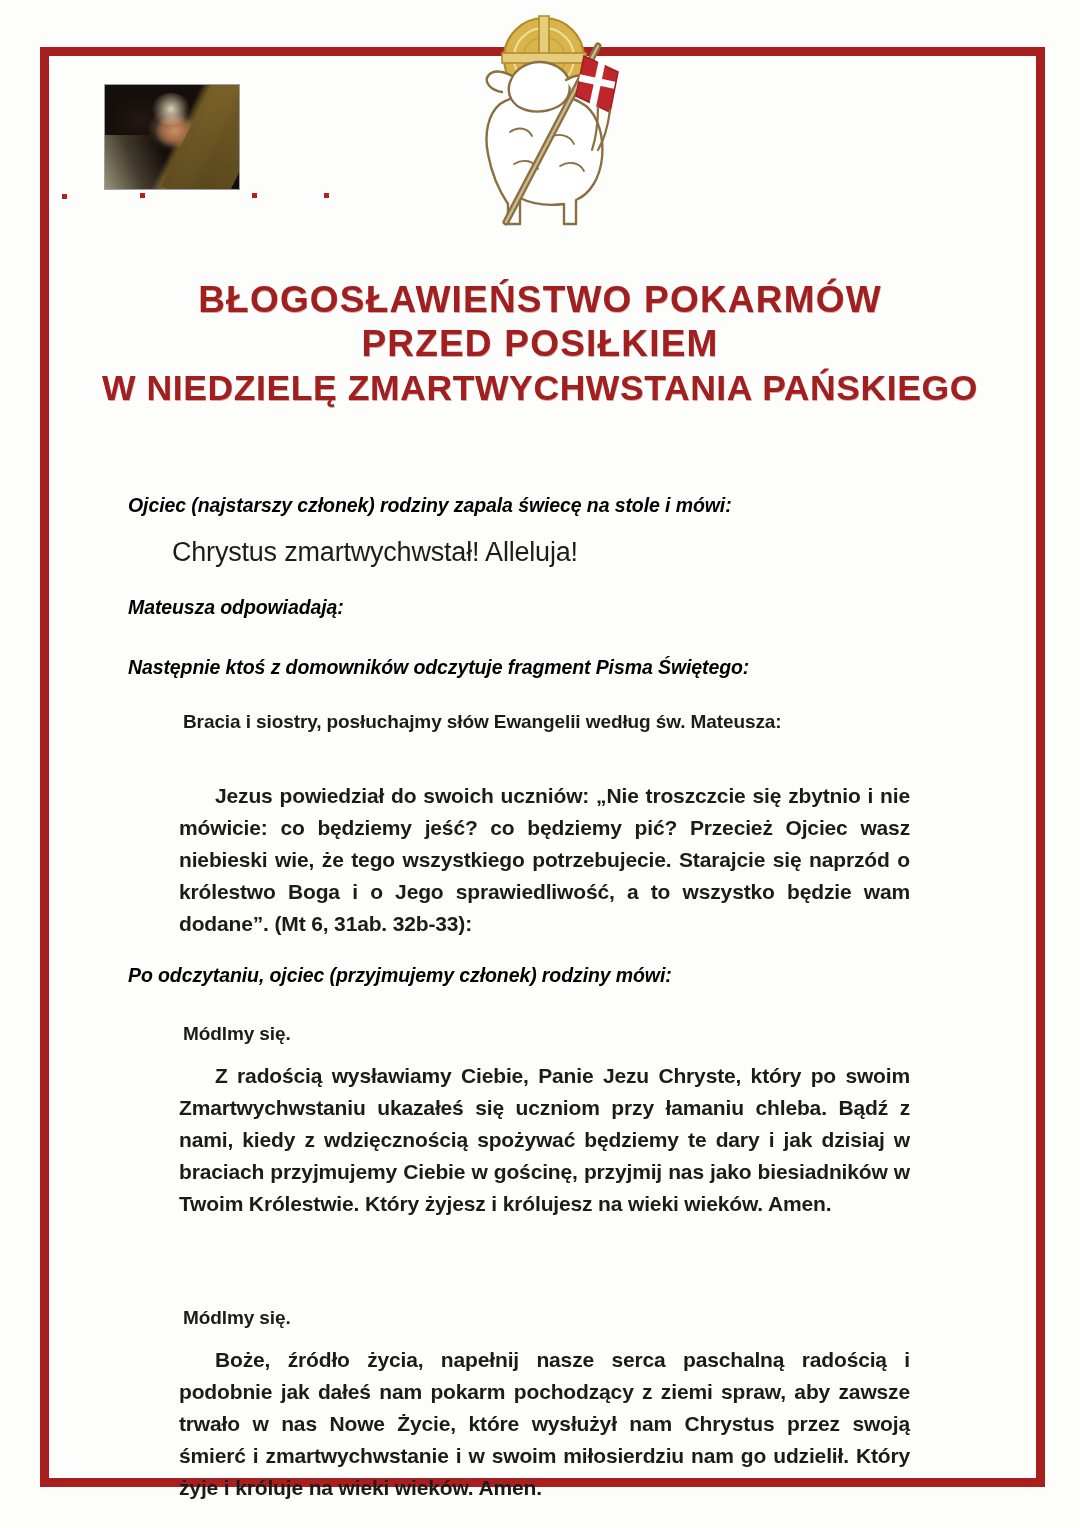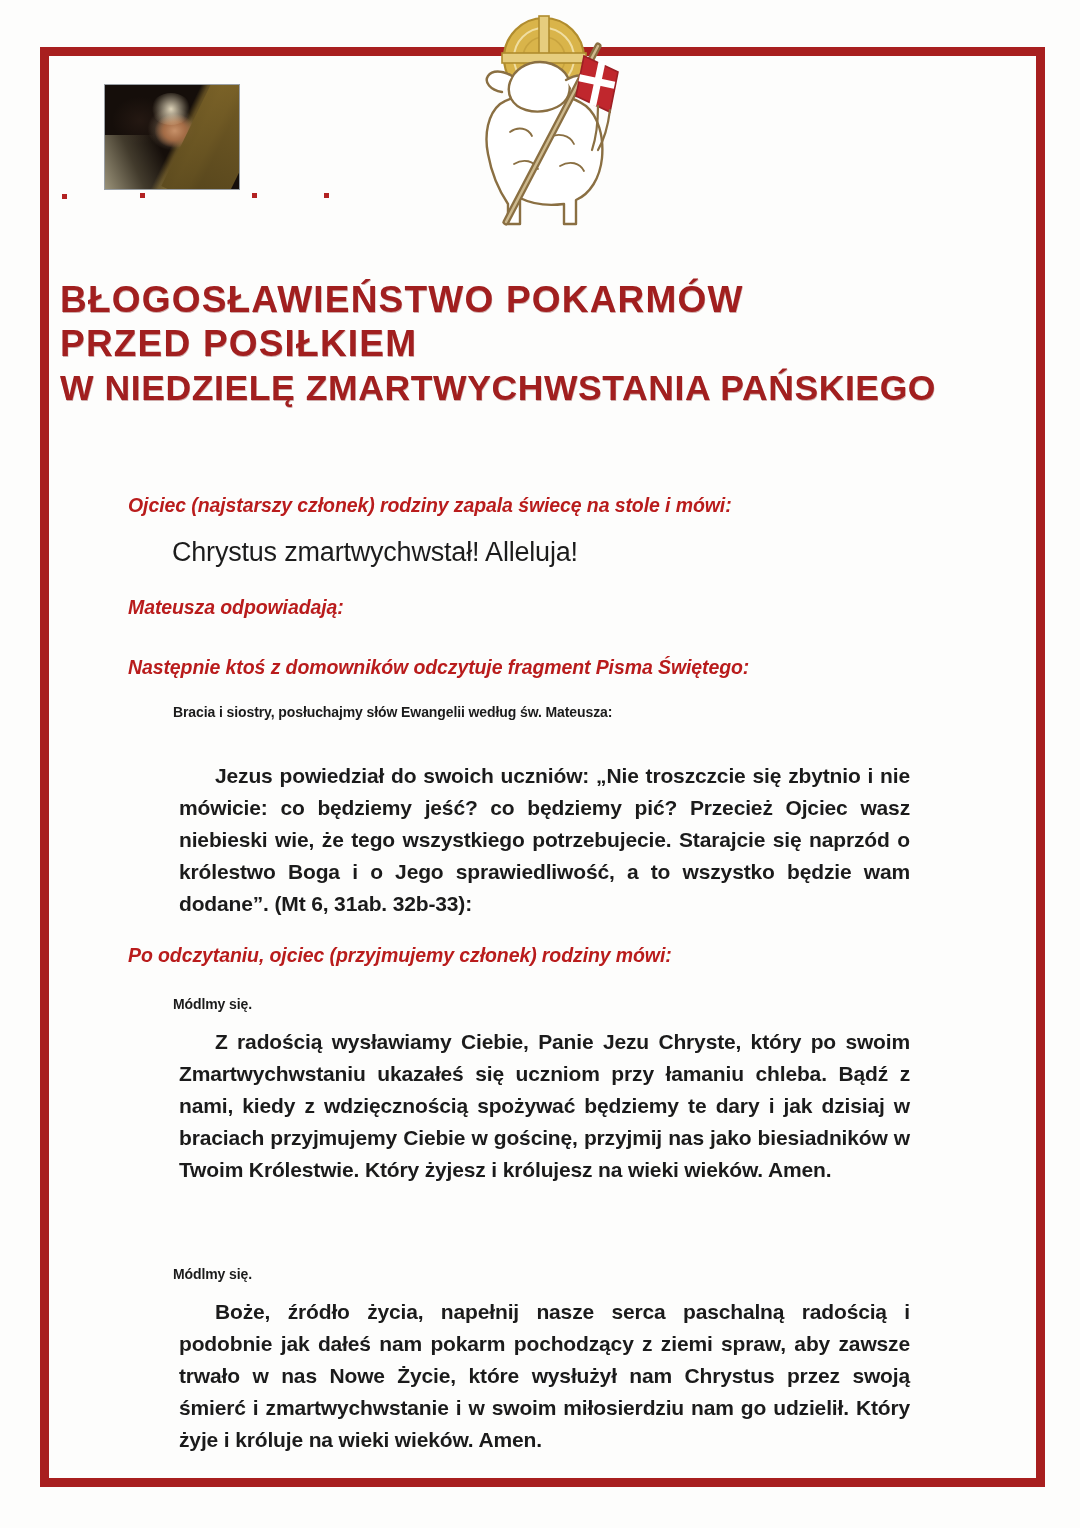--- a/index.html
+++ b/index.html
@@ -111,20 +111,21 @@
     width: 200px;
     height: 240px;
   }
 
   
   #title {
     position: absolute;
     left: 60px;
     top: 278px;
     width: 960px;
+    text-align: center;
     color: #a11f1f;
     font-family: "Liberation Sans Narrow", "Liberation Sans", sans-serif;
     font-weight: bold;
     font-size: 37px;
     line-height: 44px;
     letter-spacing: 1.2px;
     text-transform: uppercase;
     text-shadow: 0.5px 0.5px 0 rgba(120,20,20,0.35);
   }
   #title .tl { display: block; white-space: nowrap; }
@@ -133,44 +134,44 @@
   
   #content {
     position: absolute;
     left: 128px;
     top: 492px;
     width: 790px;
     color: #1b1b1b;
   }
 
   .rubric {
-    color: #b91c1c;
+    color: #000000;
     font-weight: bold;
     font-style: italic;
     font-size: 19.5px;
     line-height: 26px;
     letter-spacing: -0.1px;
     margin: 0;
   }
 
   .say {
     font-size: 27px;
     font-weight: 400;
     line-height: 34px;
     color: #1c1c1c;
     margin: 1px;
     padding-left: 43px;
     letter-spacing: -0.2px;
   }
 
   .intro {
-    font-size: 14px;
+    font-size: 19px;
     font-weight: bold;
     line-height: 28px;
-    margin: 2px;
+    margin: 12px;
     padding-left: 43px;
     letter-spacing: -0.1px;
   }
 
   .para {
     font-size: 21px;
     font-weight: bold;
     line-height: 32px;
     margin: 8px;
     padding-left: 43px;

